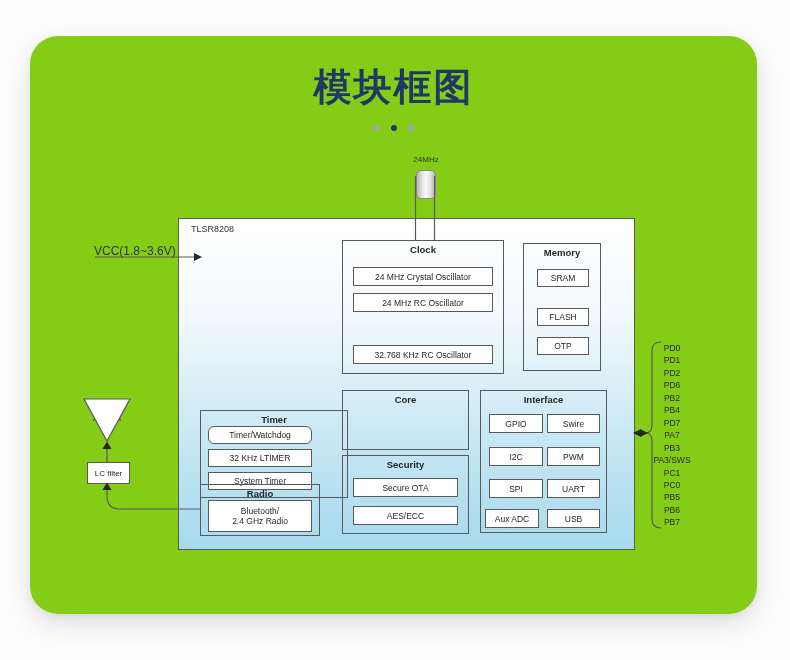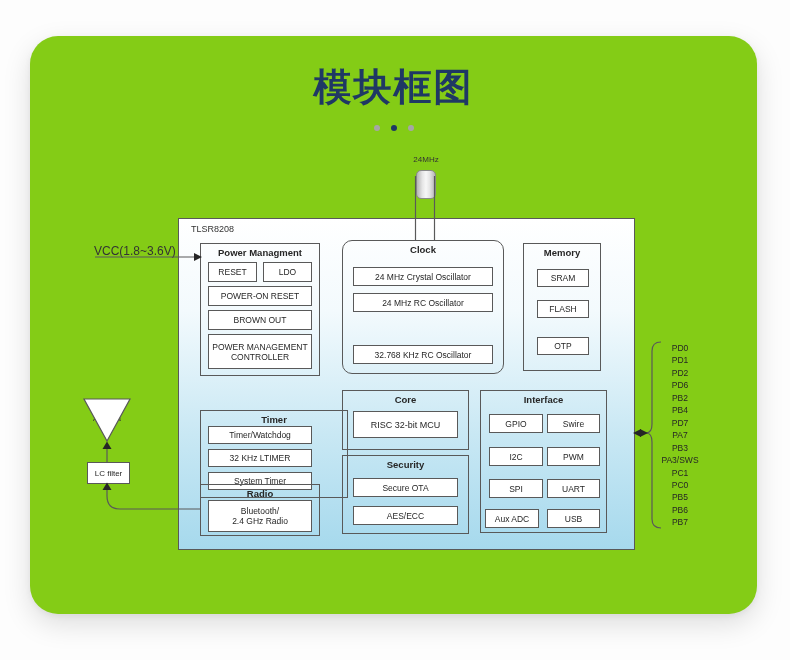--- a/index.html
+++ b/index.html
@@ -34,21 +34,21 @@
   }
   .box{
     position:absolute;background:#ffffff;border:1px solid #595959;
     display:flex;align-items:center;justify-content:center;
     font-size:8.5px;color:#262626;text-align:center;line-height:10px;
     white-space:pre-line;
   }
   .lbl{position:absolute;font-size:12px;color:#333333;}
   .pin-list{
     position:absolute;left:648px;top:342px;width:48px;
-    font-size:8.5px;color:#262626;text-align:center;line-height:12.45px;margin-left:8px;
+    font-size:8.5px;color:#262626;text-align:center;line-height:12.45px;
   }
   .crystal-body{
     position:absolute;left:416px;top:170px;width:18px;height:27px;
     border:1px solid #8a8a8a;border-radius:5px;
     background:linear-gradient(90deg,#b5b5b5 0%,#e6e6e6 30%,#f7f7f7 50%,#e6e6e6 70%,#b5b5b5 100%);
   }
   .lc-box{
     position:absolute;left:87px;top:462px;width:41px;height:20px;
     background:#ffffff;border:1px solid #595959;
     display:flex;align-items:center;justify-content:center;font-size:8px;color:#262626;
@@ -70,59 +70,50 @@
 
 <div class="diagram">
 
   <div class="lbl" style="left:408px;top:155px;width:36px;text-align:center;font-size:8px;">24MHz</div>
   <div class="crystal-body"></div>
 
   <div class="chip">
     <div class="chip-label">TLSR8208</div>
   </div>
 
-  <div class="block" style="left:200px;top:243px;width:118px;height:131px;">
-    <div class="block-title">Power Managment</div>
-    <div class="box" style="left:7px;top:18px;width:47px;height:18px;">RESET</div>
-    <div class="box" style="left:62px;top:18px;width:47px;height:18px;">LDO</div>
-    <div class="box" style="left:7px;top:42px;width:102px;height:18px;">POWER-ON RESET</div>
-    <div class="box" style="left:7px;top:66px;width:102px;height:18px;">BROWN OUT</div>
-    <div class="box" style="left:7px;top:90px;width:102px;height:33px;">POWER MANAGEMENT CONTROLLER</div>
-  </div>
 
-  <div class="block" style="left:342px;top:240px;width:160px;height:132px;border-radius:10px;">
+  <div class="block" style="left:342px;top:240px;width:160px;height:132px;">
     <div class="block-title">Clock</div>
     <div class="box" style="left:10px;top:26px;width:138px;height:17px;">24 MHz Crystal Oscillator</div>
     <div class="box" style="left:10px;top:52px;width:138px;height:17px;">24 MHz RC Oscillator</div>
     <div class="box" style="left:10px;top:104px;width:138px;height:17px;">32.768 KHz RC Oscillator</div>
   </div>
 
   <div class="block" style="left:523px;top:243px;width:76px;height:126px;">
     <div class="block-title">Memory</div>
     <div class="box" style="left:13px;top:25px;width:50px;height:16px;">SRAM</div>
-    <div class="box" style="left:13px;top:56px;width:50px;height:16px;">FLASH</div>
+    <div class="box" style="left:13px;top:64px;width:50px;height:16px;">FLASH</div>
     <div class="box" style="left:13px;top:93px;width:50px;height:16px;">OTP</div>
   </div>
 
   <div class="block" style="left:200px;top:410px;width:118px;height:86px;padding-left:28px;">
     <div class="block-title">Timer</div>
-    <div class="box" style="left:7px;top:15px;width:102px;height:16px;">Timer/Watchdog</div>
+    <div class="box" style="left:7px;top:15px;width:102px;height:16px;border-radius:6px;">Timer/Watchdog</div>
     <div class="box" style="left:7px;top:38px;width:102px;height:16px;">32 KHz LTIMER</div>
     <div class="box" style="left:7px;top:61px;width:102px;height:16px;">System Timer</div>
   </div>
 
   <div class="block" style="left:200px;top:484px;width:118px;height:50px;">
     <div class="block-title">Radio</div>
     <div class="box" style="left:7px;top:15px;width:102px;height:30px;">Bluetooth/
 2.4 GHz Radio</div>
   </div>
 
   <div class="block" style="left:342px;top:390px;width:125px;height:58px;">
     <div class="block-title">Core</div>
-    <div class="box" style="left:10px;top:20px;width:103px;height:25px;font-size:9px;">RISC 32-bit MCU</div>
   </div>
 
   <div class="block" style="left:342px;top:455px;width:125px;height:77px;">
     <div class="block-title">Security</div>
     <div class="box" style="left:10px;top:22px;width:103px;height:17px;">Secure OTA</div>
     <div class="box" style="left:10px;top:50px;width:103px;height:17px;">AES/ECC</div>
   </div>
 
   <div class="block" style="left:480px;top:390px;width:125px;height:141px;">
     <div class="block-title">Interface</div>

